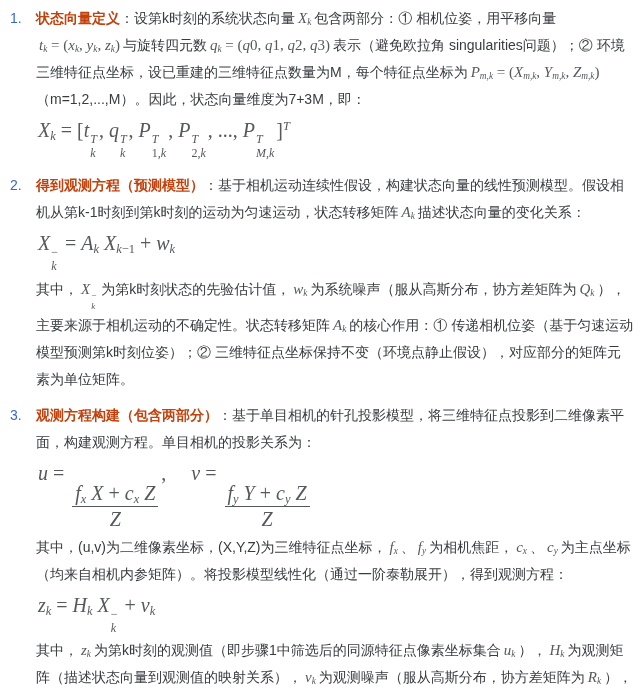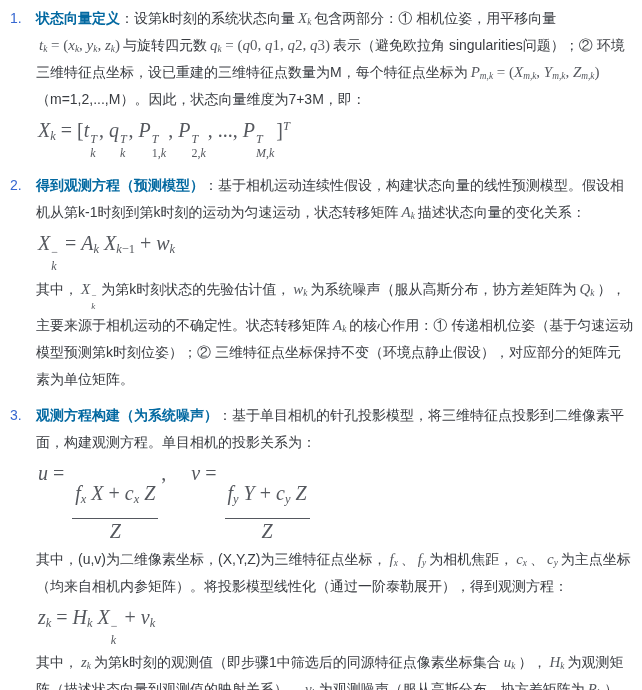--- a/index.html
+++ b/index.html
@@ -8,39 +8,39 @@
     font-family:"Liberation Sans",sans-serif;
   }
   .page{padding:5px 8px 0 10px;}
   .step{display:flex;margin-bottom:9px;}
   .num{
     flex:0 0 26px;font-size:14px;line-height:27px;
     color:#3667d1;
   }
   .content{flex:1;font-size:14px;line-height:27px;color:#383b40;}
   .para{margin:0;}
-  .lead{font-weight:700;color:#0369a1;}
+  .lead{font-weight:700;color:#c2410c;}
   .colon{color:#383b40;}
   
   .imath,.formula{font-family:"Liberation Serif",serif;color:#55585e;}
   .imath{font-size:15px;margin:0 3px;white-space:nowrap;}
   .formula{font-size:20px;line-height:30px;margin:2px 0 2px 2px;}
   .mi{font-style:italic;}
   .mo{font-style:normal;}
   sup.mscript,sub.mscript{font-size:0.62em;line-height:0;}
   sup.mscript{vertical-align:0.55em;}
   sub.mscript{vertical-align:-0.25em;}
   .msubsup{
     display:inline-flex;flex-direction:column;align-items:flex-start;
     font-size:0.6em;line-height:1.2;vertical-align:-0.5em;margin:0 2px 0 1px;
   }
   .ssup,.ssub{display:block;}
   .mfrac{
     display:inline-flex;flex-direction:column;align-items:stretch;
-    text-align:center;vertical-align:-1.0em;margin:0 3px;line-height:1.25;gap:12px;
+    text-align:center;vertical-align:-1.0em;margin:0 3px;line-height:1.25;
   }
   .fnum,.fden{display:block;padding:0 3px;}
   .fden{border-top:1px solid #55585e;}
 </style>
 </head>
 <body>
 
 <div class="page">
   <div id="list-root" class="steps">
       <div class="step">
@@ -75,21 +75,21 @@
             </span>&nbsp;<span class="mo">=</span>&nbsp;<span class="mi">A</span><sub class="mscript"><span class="mi">k</span></sub>&nbsp;<span class="mi">X</span><sub class="mscript"><span class="mi">k</span><span class="mo">−</span><span class="mo">1</span></sub>&nbsp;<span class="mo">+</span>&nbsp;<span class="mi">w</span><sub class="mscript"><span class="mi">k</span></sub></div>
           <p class="para"><span>其中，</span><span class="imath"><span class="mi">X</span><span class="msubsup">
                 <span class="ssup"><span class="mo">−</span></span>
                 <span class="ssub"><span class="mi">k</span></span>
               </span></span><span>为第k时刻状态的先验估计值，</span><span class="imath"><span class="mi">w</span><sub class="mscript"><span class="mi">k</span></sub></span><span>为系统噪声（服从高斯分布，协方差矩阵为</span><span class="imath"><span class="mi">Q</span><sub class="mscript"><span class="mi">k</span></sub></span><span>），主要来源于相机运动的不确定性。状态转移矩阵</span><span class="imath"><span class="mi">A</span><sub class="mscript"><span class="mi">k</span></sub></span><span>的核心作用：① 传递相机位姿（基于匀速运动模型预测第k时刻位姿）；② 三维特征点坐标保持不变（环境点静止假设），对应部分的矩阵元素为单位矩阵。</span></p>
         </div>
       </div>
       <div class="step">
         <span class="num" style="color: rgb(54, 103, 209);">3.</span>
         <div class="content">
-          <p class="para"><strong class="lead">观测方程构建（为系统噪声）</strong><span class="colon">：</span><span>基于单目相机的针孔投影模型，将三维特征点投影到二维像素平面，构建观测方程。单目相机的投影关系为：</span></p>
+          <p class="para"><strong class="lead">观测方程构建（包含两部分）</strong><span class="colon">：</span><span>基于单目相机的针孔投影模型，将三维特征点投影到二维像素平面，构建观测方程。单目相机的投影关系为：</span></p>
           <div class="formula"><span class="mi">u</span>&nbsp;<span class="mo">=</span>&nbsp;<span class="mfrac">
               <span class="fnum"><span class="mi">f</span><sub class="mscript"><span class="mi">x</span></sub>&nbsp;<span class="mi">X</span>&nbsp;<span class="mo">+</span>&nbsp;<span class="mi">c</span><sub class="mscript"><span class="mi">x</span></sub>&nbsp;<span class="mi">Z</span></span>
               <span class="fden"><span class="mi">Z</span></span>
             </span><span class="mo">,</span> &nbsp;<span class="mi">v</span>&nbsp;<span class="mo">=</span>&nbsp;<span class="mfrac">
               <span class="fnum"><span class="mi">f</span><sub class="mscript"><span class="mi">y</span></sub>&nbsp;<span class="mi">Y</span>&nbsp;<span class="mo">+</span>&nbsp;<span class="mi">c</span><sub class="mscript"><span class="mi">y</span></sub>&nbsp;<span class="mi">Z</span></span>
               <span class="fden"><span class="mi">Z</span></span>
             </span></div>
           <p class="para"><span>其中，(u,v)为二维像素坐标，(X,Y,Z)为三维特征点坐标，</span><span class="imath"><span class="mi">f</span><sub class="mscript"><span class="mi">x</span></sub></span><span>、</span><span class="imath"><span class="mi">f</span><sub class="mscript"><span class="mi">y</span></sub></span><span>为相机焦距，</span><span class="imath"><span class="mi">c</span><sub class="mscript"><span class="mi">x</span></sub></span><span>、</span><span class="imath"><span class="mi">c</span><sub class="mscript"><span class="mi">y</span></sub></span><span>为主点坐标（均来自相机内参矩阵）。将投影模型线性化（通过一阶泰勒展开），得到观测方程：</span></p>
           <div class="formula"><span class="mi">z</span><sub class="mscript"><span class="mi">k</span></sub>&nbsp;<span class="mo">=</span>&nbsp;<span class="mi">H</span><sub class="mscript"><span class="mi">k</span></sub>&nbsp;<span class="mi">X</span><span class="msubsup">
               <span class="ssup"><span class="mo">−</span></span>

